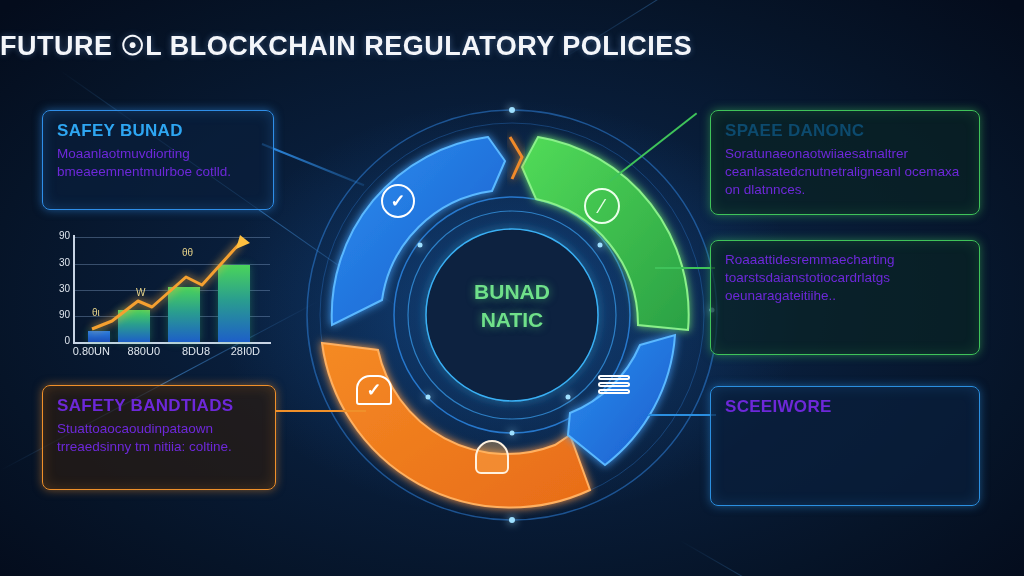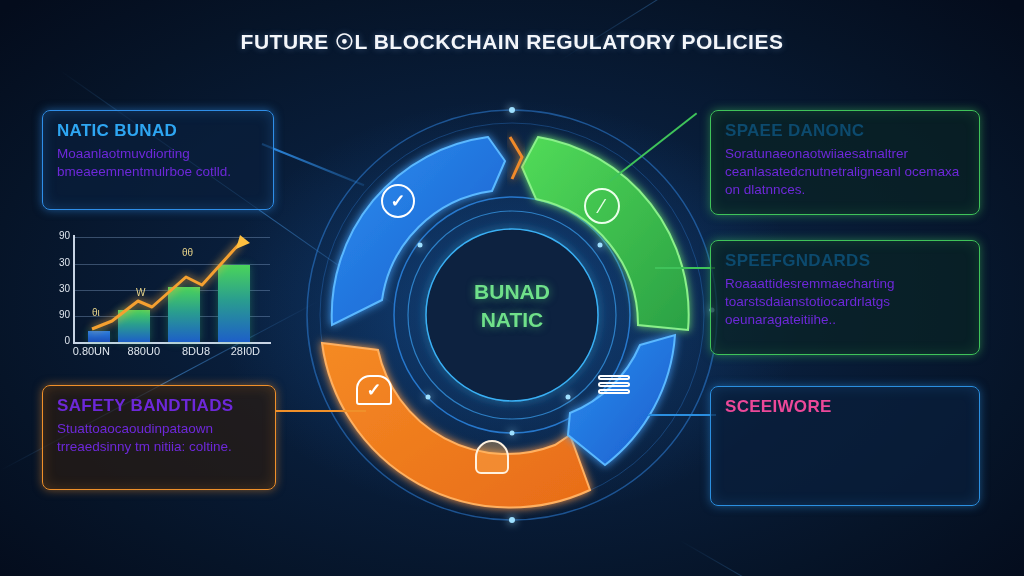--- a/index.html
+++ b/index.html
@@ -7,38 +7,38 @@
   body {
     position: relative;
     font-family: "Liberation Sans", sans-serif;
     background:
       radial-gradient(ellipse 420px 300px at 512px 310px, rgba(30,110,200,0.35), rgba(0,0,0,0) 70%),
       radial-gradient(ellipse 700px 420px at 512px 300px, #0c2a52, #061428 75%, #040c1c 100%);
     color: #fff;
   }
   .streak { position: absolute; height: 1px; background: linear-gradient(90deg, rgba(80,160,255,0), rgba(80,170,255,0.55), rgba(80,160,255,0)); transform-origin: left center; }
   .title {
-    position: absolute; left: 0; width: 1024px; top: 30px; text-align: center;
-    font-family: "Liberation Sans", sans-serif; font-weight: 700; font-size: 21px;
+    position: absolute; left: 0; width: 1024px; top: 30px; 
+    font-family: "Liberation Sans", sans-serif; font-weight: 700; font-size: 27px;
     letter-spacing: 0.5px; color: #f4f6fa; text-shadow: 0 0 6px rgba(140,190,255,0.35);
   }
   .panel {
     position: absolute; border-radius: 8px; padding: 10px 14px;
     background: rgba(10,30,60,0.72);
   }
   .panel h3 { font-size: 17px; font-weight: 700; letter-spacing: 0.3px; margin-bottom: 4px; }
   .panel p { font-size: 13.5px; line-height: 18px; color: #6d28d9; }
   .p-blue { border: 1.5px solid #2f8ee8; box-shadow: 0 0 10px rgba(47,142,232,0.55), inset 0 0 14px rgba(47,142,232,0.25); }
   .p-blue h3 { color: #2ea6f2; }
   .p-orange { border: 1.5px solid #f0902a; box-shadow: 0 0 10px rgba(240,144,42,0.5), inset 0 0 14px rgba(240,144,42,0.2); background: rgba(40,28,20,0.72); }
   .p-orange h3 { color: #6d28d9; }
   .p-green { border: 1.5px solid #3fc35a; box-shadow: 0 0 10px rgba(63,195,90,0.5), inset 0 0 14px rgba(63,195,90,0.18); background: rgba(10,34,36,0.72); }
   .p-green h3 { color: #0c4a6e; }
   .p-cyan { border: 1.5px solid #2b8fe0; box-shadow: 0 0 10px rgba(43,143,224,0.5), inset 0 0 14px rgba(43,143,224,0.2); }
-  .p-cyan h3 { color: #ec4899; }
+  .p-cyan h3 { color: #6d28d9; }
   .connector { position: absolute; height: 2px; }
   .chart { position: absolute; left: 40px; top: 225px; width: 240px; height: 140px; }
   .chart .ytick { position: absolute; left: 8px; width: 22px; font-size: 10px; color: #dfe6ee; text-align: right; }
   .chart .xtick { position: absolute; top: 120px; font-size: 11px; color: #dfe6ee; width: 50px; text-align: right; }
   .chart .grid { position: absolute; left: 34px; width: 196px; height: 1px; background: rgba(150,180,220,0.35); }
   .chart .axis-y { position: absolute; left: 33px; top: 10px; width: 1.5px; height: 108px; background: #c8d4e4; }
   .chart .axis-x { position: absolute; left: 33px; top: 117px; width: 198px; height: 1.5px; background: #c8d4e4; }
   .chart .bar { position: absolute; width: 32px; background: linear-gradient(180deg, #4ad45a 0%, #2a9e8e 45%, #1d5fc8 100%); box-shadow: 0 0 8px rgba(60,200,120,0.35); }
   .chart .bar.b0 { background: linear-gradient(180deg, #2a7ee0, #1a4fb8); }
   .chart .dlabel { position: absolute; font-size: 10px; color: #e8d48a; }
@@ -124,21 +124,21 @@
   <div>NATIC</div>
 </div>
 
 <div class="connector" style="left:262px;top:143px;width:110px;background:linear-gradient(90deg,#2f8ee8,rgba(47,142,232,0.2));transform:rotate(22deg);transform-origin:left;"></div>
 <div class="connector" style="left:276px;top:410px;width:90px;background:#f0902a;"></div>
 <div class="connector" style="left:610px;top:180px;width:110px;background:#3fc35a;transform:rotate(-38deg);transform-origin:left;"></div>
 <div class="connector" style="left:655px;top:267px;width:60px;background:#3fc35a;"></div>
 <div class="connector" style="left:648px;top:414px;width:68px;background:#2b8fe0;"></div>
 
 <div class="panel p-blue" style="left:42px;top:110px;width:232px;height:100px;">
-  <h3>NATIC BUNAD</h3>
+  <h3>SAFEY BUNAD</h3>
   <p>Moaanlaotmuvdiorting bmeaeemnentmulrboe cotlld.</p>
 </div>
 
 <div class="chart">
   <div class="ytick" style="top:5px;">90</div>
   <div class="ytick" style="top:32px;">30</div>
   <div class="ytick" style="top:58px;">30</div>
   <div class="ytick" style="top:84px;">90</div>
   <div class="ytick" style="top:110px;">0</div>
 
@@ -171,18 +171,17 @@
 <div class="panel p-orange" style="left:42px;top:385px;width:234px;height:105px;">
   <h3>SAFETY BANDTIADS</h3>
   <p>Stuattoaocaoudinpataown trreaedsinny tm nitiia: coltine.</p>
 </div>
 
 <div class="panel p-green" style="left:710px;top:110px;width:270px;height:105px;">
   <h3>SPAEE DANONC</h3>
   <p>Soratunaeonaotwiiaesatnaltrer ceanlasatedcnutnetraligneanl ocemaxa on dlatnnces.</p>
 </div>
 <div class="panel p-green" style="left:710px;top:240px;width:270px;height:115px;">
-  <h3>SPEEFGNDARDS</h3>
   <p>Roaaattidesremmaecharting toarstsdaianstotiocardrlatgs oeunaragateitiihe..</p>
 </div>
 <div class="panel p-cyan" style="left:710px;top:386px;width:270px;height:120px;">
   <h3>SCEEIWORE</h3>
 </div>
 
 </body></html>

